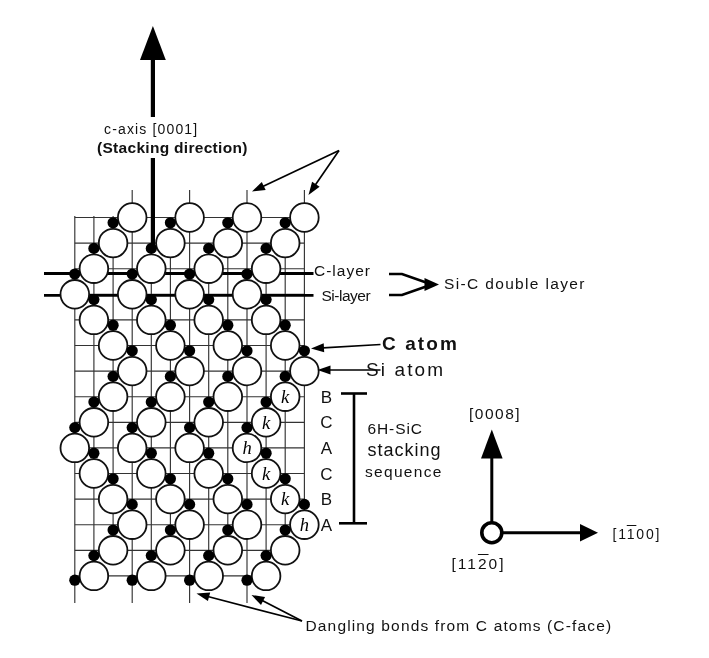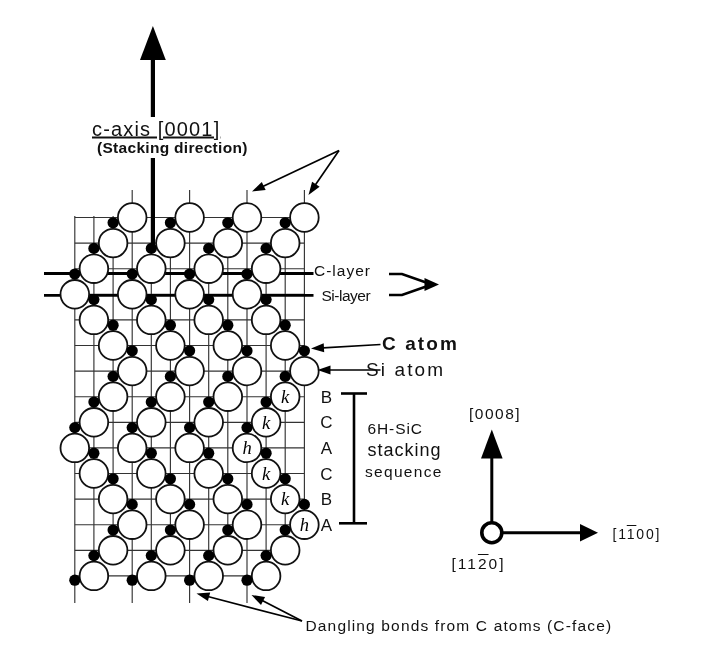--- a/index.html
+++ b/index.html
@@ -216,24 +216,25 @@
 </g>
 <polygon points="439,284.5 424.5,278 424.5,291" fill="#000"></polygon>
 <g stroke="#000" stroke-width="3" fill="none">
 <line x1="491.8" y1="456" x2="491.8" y2="523"></line>
 <line x1="503" y1="532.7" x2="582" y2="532.7"></line>
 </g>
 <polygon points="491.8,429.5 502.6,458.5 481.0,458.5" fill="#000"></polygon>
 <polygon points="598,532.7 580,524.0 580,541.4" fill="#000"></polygon>
 <circle cx="491.8" cy="532.7" r="10" fill="#fff" stroke="#000" stroke-width="3.6"></circle>
 </svg>
-    <div class="t" style="left:92px;top:128.5px;font-size:20px;letter-spacing:1.15px;text-decoration:underline;">c-axis [0001]</div>
+    <div class="t" style="left:104px;top:128.5px;font-size:14px;letter-spacing:1.15px;">c-axis [0001]</div>
     <div class="t" style="left:97px;top:147.5px;font-size:15.5px;letter-spacing:0.3px;font-weight:bold;">(Stacking direction)</div>
     <div class="t" style="left:314px;top:270.8px;font-size:15.5px;letter-spacing:1px;">C-layer</div>
     <div class="t" style="left:321.5px;top:295.8px;font-size:15.5px;letter-spacing:-0.5px;">Si-layer</div>
+    <div class="t" style="left:444px;top:284.4px;font-size:15.5px;letter-spacing:1.35px;">Si-C double layer</div>
     <div class="t" style="left:382px;top:343.5px;font-size:19px;font-weight:bold;letter-spacing:2.1px;">C atom</div>
     <div class="t" style="left:366px;top:370px;font-size:19px;letter-spacing:2.1px;">Si atom</div>
     <div class="t" style="left:367.5px;top:429.4px;font-size:15.5px;letter-spacing:0.9px;">6H-SiC</div>
     <div class="t" style="left:367.5px;top:450.4px;font-size:18px;letter-spacing:1px;">stacking</div>
     <div class="t" style="left:365px;top:472.4px;font-size:15.5px;letter-spacing:1.3px;">sequence</div>
     <div class="t" style="left:469px;top:413.7px;font-size:15.5px;letter-spacing:1.5px;">[0008]</div>
     <div class="t" style="left:612.5px;top:533.6px;font-size:14px;letter-spacing:1.8px;">[1<span class="ov">1</span>00]</div>
     <div class="t" style="left:451.5px;top:563.5px;font-size:15.5px;letter-spacing:2px;">[11<span class="ov">2</span>0]</div>
     <div class="t" style="left:305.5px;top:625.5px;font-size:15.5px;letter-spacing:1.15px;">Dangling bonds from C atoms (C-face)</div>
 </div>

